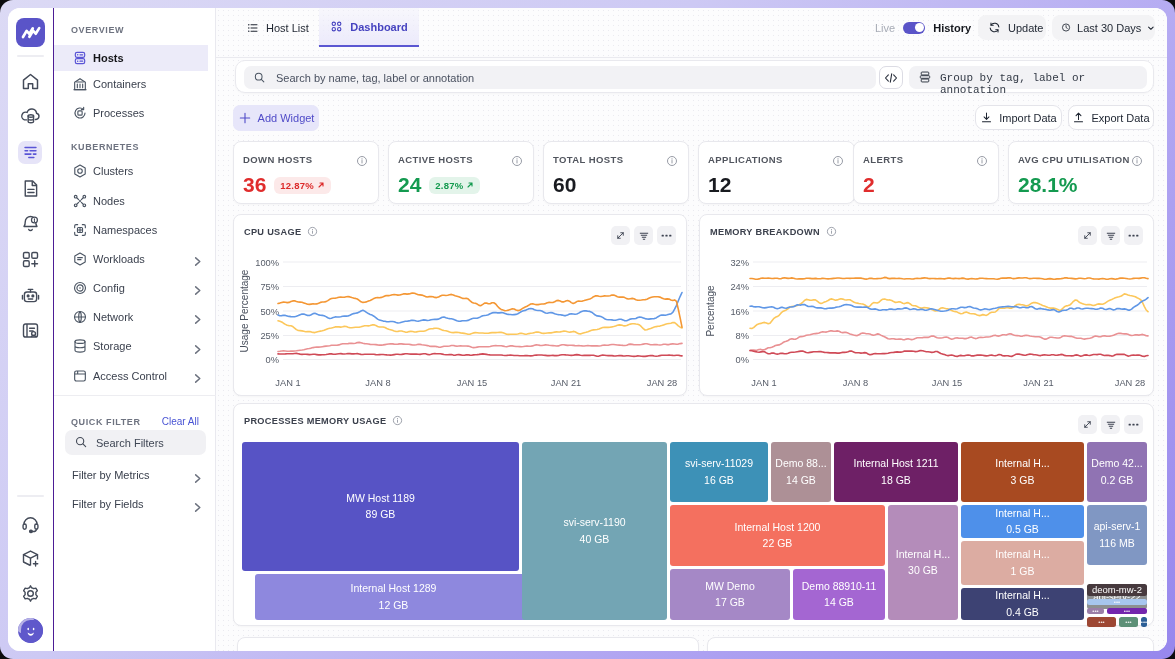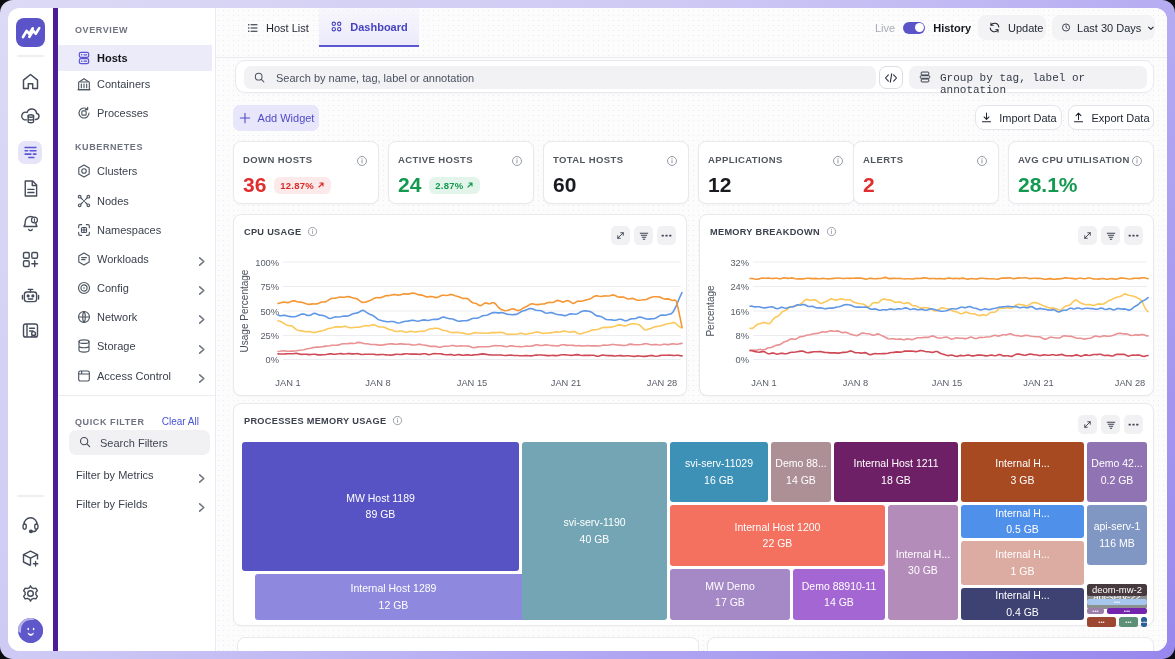--- a/index.html
+++ b/index.html
@@ -14,21 +14,21 @@
 .logo { position:absolute; left:8px; top:10px; width:29px; height:29px; border-radius:8px; background:#5a54c8; }
 .rdiv { position:absolute; left:9px; width:27px; height:2px; border-radius:2px; background:#ededf2; }
 .ric { position:absolute; left:12px; width:21px; height:21px; color:#444b59; }
 .ric svg { width:21px; height:21px; display:block; }
 .ric.on { left:10px; width:24px; height:23px; background:#e6e4f8; border-radius:7px; color:#5a55d6; padding:1px 1px; }
 .ric.on svg{ width:21px; height:20px; margin:0 auto; }
 .avatar { position:absolute; left:10px; top:610px; width:25px; height:25px; border-radius:50%; background:#5f58cb; overflow:hidden; }
 .avatar .cres { position:absolute; left:-3px; top:-4px; width:20px; height:20px; border-radius:50%; background:#b6b1e6; }
 .avatar .face { position:absolute; left:3px; top:2px; width:22px; height:23px; border-radius:42%; background:#5f58cb; }
 
-.nav { position:absolute; left:45px; top:0; width:163px; height:643px; background:#fff; border-right:1px solid #e9e9ef; border-left:5px solid #4c1d95; }
+.nav { position:absolute; left:45px; top:0; width:163px; height:643px; background:#fff; border-right:1px solid #e9e9ef; border-left:1px solid #4c1d95; }
 .nlabel { position:absolute; left:17px; font-size:9px; font-weight:bold; letter-spacing:.6px; color:#6e7380; }
 .nitem { position:absolute; left:0; width:162px; height:26px; }
 .nitem .nic { position:absolute; left:18px; top:5px; width:16px; height:16px; color:#4b5563; }
 .nitem .nic svg { width:16px; height:16px; display:block; }
 .nitem .ntext { position:absolute; left:39px; top:7px; font-size:11px; color:#3b414e; }
 .nitem .chev { position:absolute; right:13px; top:7.5px; width:11px; height:11px; color:#6a707d; }
 .nitem.active { background:#ecebf9; width:154px; }
 .nitem.active .ntext { font-weight:bold; color:#15161a; }
 .nitem.active .nic { color:#5a55d6; }
 .ndiv { position:absolute; left:0; width:162px; border-top:1px solid #ededf1; }

